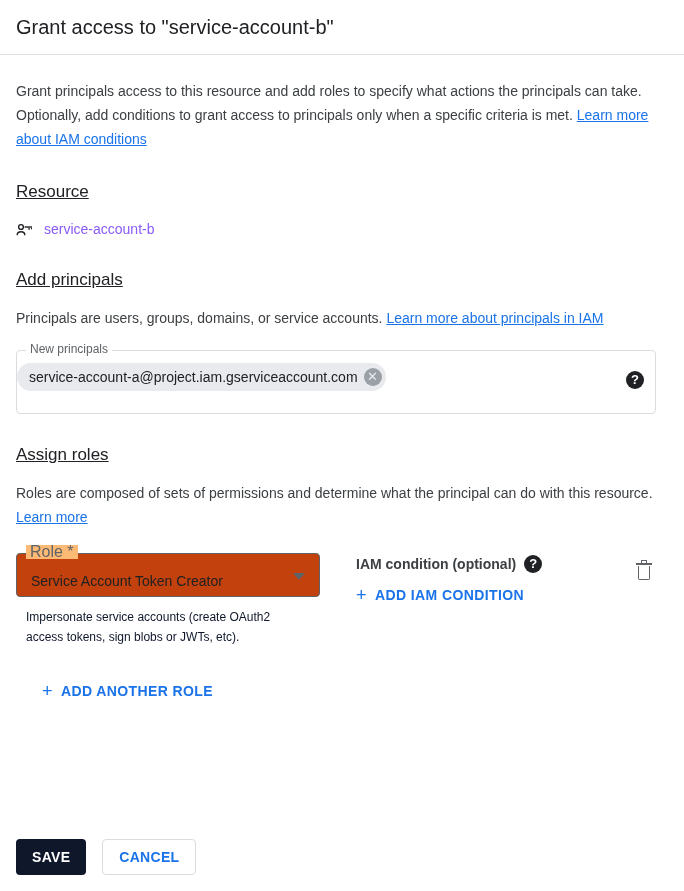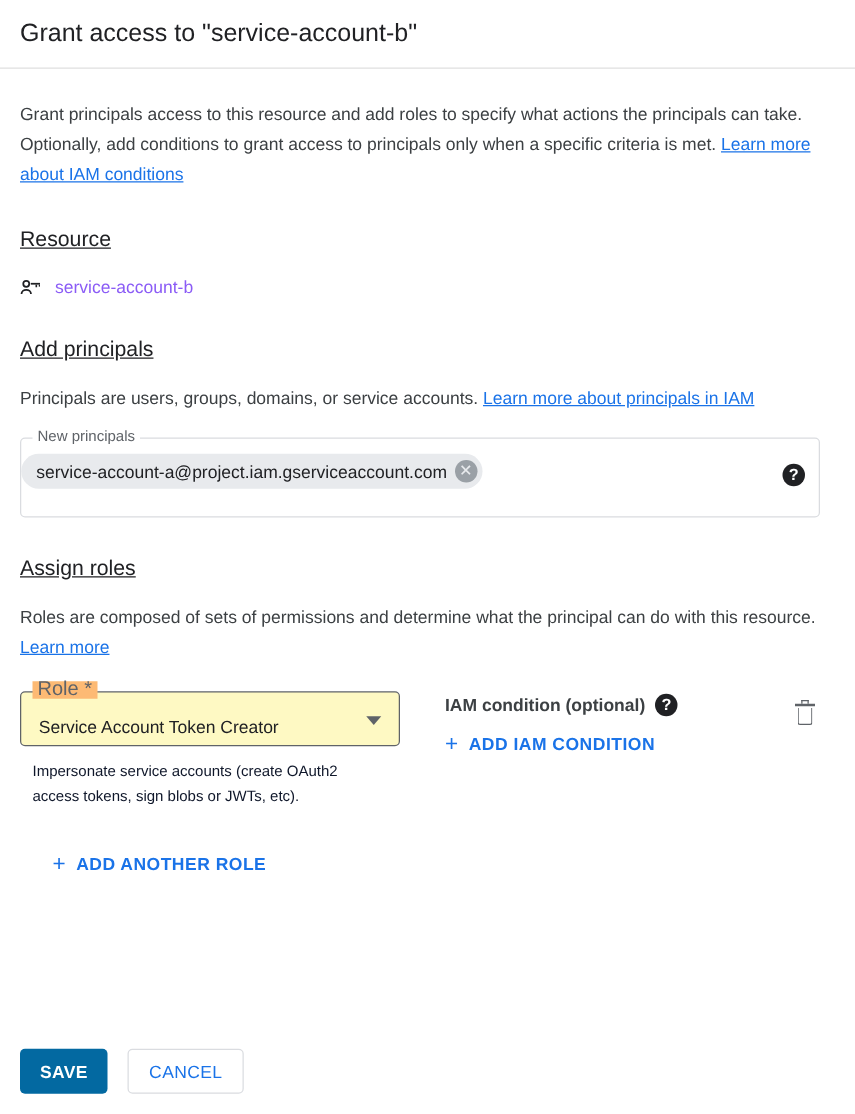--- a/index.html
+++ b/index.html
@@ -163,21 +163,21 @@
     position: relative;
     border: 1px solid #5f6368;
     border-radius: 4px;
     height: 44px;
     padding: 12px 40px 0 14px;
     display: flex;
     align-items: center;
     font-size: 14px;
     color: #202124;
     cursor: pointer;
-    background: #fef9c3;
+    background: #c2410c;
   }
   .select-legend {
     position: absolute;
     top: -8px;
     left: 10px;
     background: #fdba74;
     padding: 0 4px;
     font-size: 16px;
     color: #5f6368;
     line-height: 14px;
@@ -265,41 +265,41 @@
   
   .footer {
     position: absolute;
     left: 0; right: 0; bottom: 0;
     padding: 16px;
     display: flex;
     gap: 16px;
     align-items: center;
   }
   .btn-primary {
-    background: #0369a1;
+    background: #0f172a;
     color: #fff;
     border: none;
     border-radius: 4px;
     height: 36px;
     padding: 0 16px;
     font-size: 14px;
     font-weight: bold;
     letter-spacing: .3px;
     cursor: pointer;
     font-family: "Liberation Sans", sans-serif;
   }
   .btn-secondary {
     background: #fff;
     color: #1a73e8;
     border: 1px solid #dadce0;
     border-radius: 4px;
     height: 36px;
     padding: 0 16px;
     font-size: 14px;
-    font-weight: normal;
+    font-weight: bold;
     letter-spacing: .3px;
     cursor: pointer;
     font-family: "Liberation Sans", sans-serif;
   }
 </style>
 </head>
 <body>
 
 <div class="page">
 

